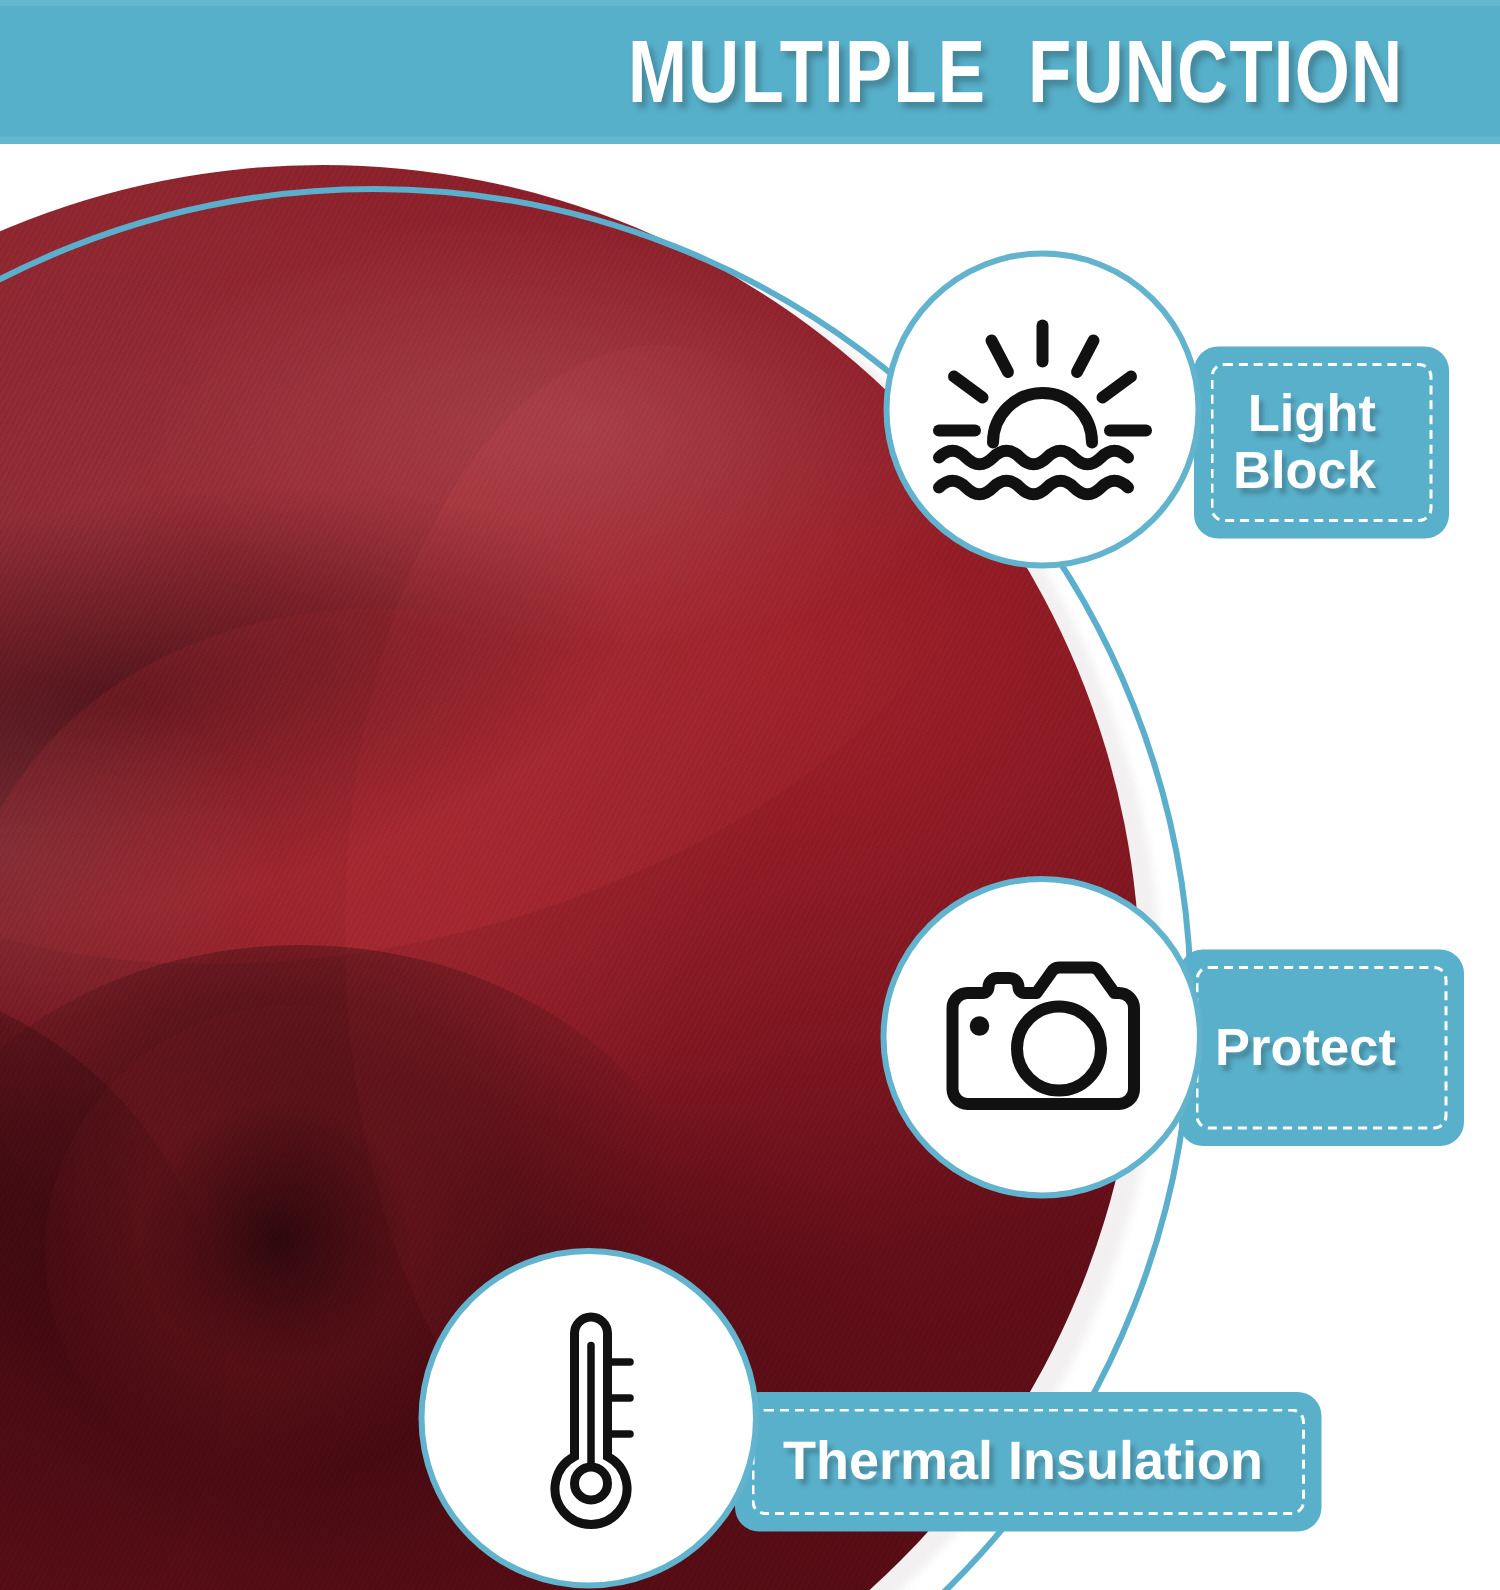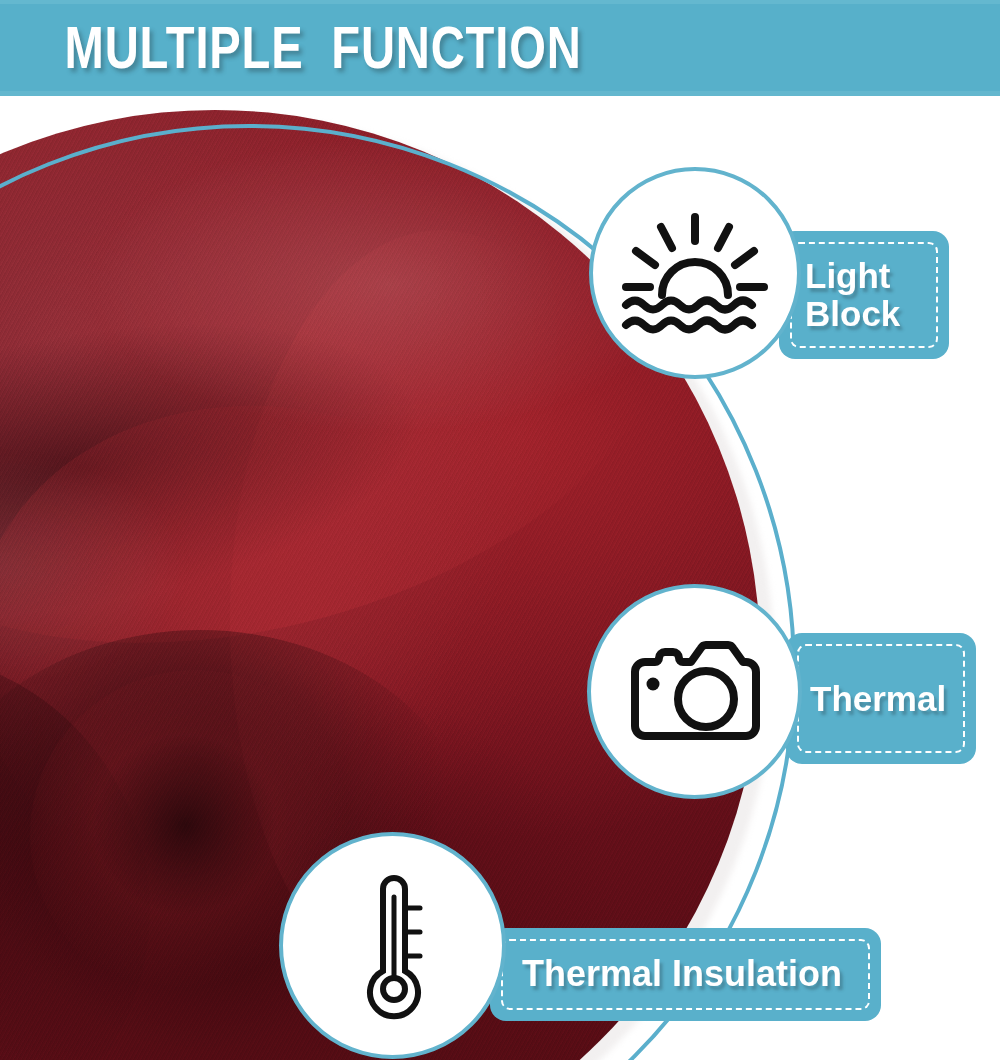--- a/index.html
+++ b/index.html
@@ -9,21 +9,21 @@
   }
   #stage{position:absolute;left:0;top:0;width:1000px;height:1060px;background:#fff;overflow:hidden;}
 
   
   .banner{
     position:absolute;left:0;top:0;width:1000px;height:96px;
     background:#57b0ca;
     box-sizing:border-box;
     border-top:4px solid #64b8cf;
     border-bottom:5px solid #63b7ce;
-    display:flex;align-items:center;justify-content:flex-start;
+    display:flex;align-items:center;justify-content:flex-end;
   }
   .banner-title{
     color:#ffffff;
     font-size:59px;
     font-weight:bold;
     letter-spacing:1px;
     line-height:1;
     white-space:pre;
     transform:scaleX(.80);
     transform-origin:center center;
@@ -97,21 +97,21 @@
     display:flex;align-items:center;
   }
   .plaque .dash{
     position:absolute;left:11px;top:11px;right:11px;bottom:11px;
     border:2px dashed #ffffff;border-radius:9px;pointer-events:none;
   }
   .plaque .ptext{
     position:relative;z-index:2;color:#ffffff;font-weight:bold;line-height:1.08;
     text-shadow:3px 4px 3px rgba(45,80,92,.38);
   }
-  #plaque-light{left:779px;top:231px;width:170px;height:128px;}
+  #plaque-light{left:796px;top:231px;width:170px;height:128px;text-align:right;}
   #plaque-light .ptext{font-size:35px;padding-left:26px;}
   #plaque-privacy{left:786px;top:633px;width:190px;height:131px;}
   #plaque-privacy .ptext{font-size:35px;padding-left:24px;}
   #plaque-thermal{left:490px;top:928px;width:391px;height:93px;}
   #plaque-thermal .ptext{font-size:36px;padding-left:32px;white-space:nowrap;}
 
   
   .badge{
     position:absolute;border-radius:50%;background:#ffffff;
     border:4px solid #62b3cd;box-sizing:border-box;
@@ -155,21 +155,21 @@
     <div class="dash"></div>
     <div class="ptext">
       <div>Light</div>
       <div>Block</div>
     </div>
   </div>
 
   <div class="plaque" id="plaque-privacy">
     <div class="dash"></div>
     <div class="ptext">
-      <div>Thermal</div>
+      <div>Protect</div>
     </div>
   </div>
 
   <div class="plaque" id="plaque-thermal">
     <div class="dash"></div>
     <div class="ptext">Thermal Insulation</div>
   </div>
 
   <div class="badge" id="badge-light">
     <span>

